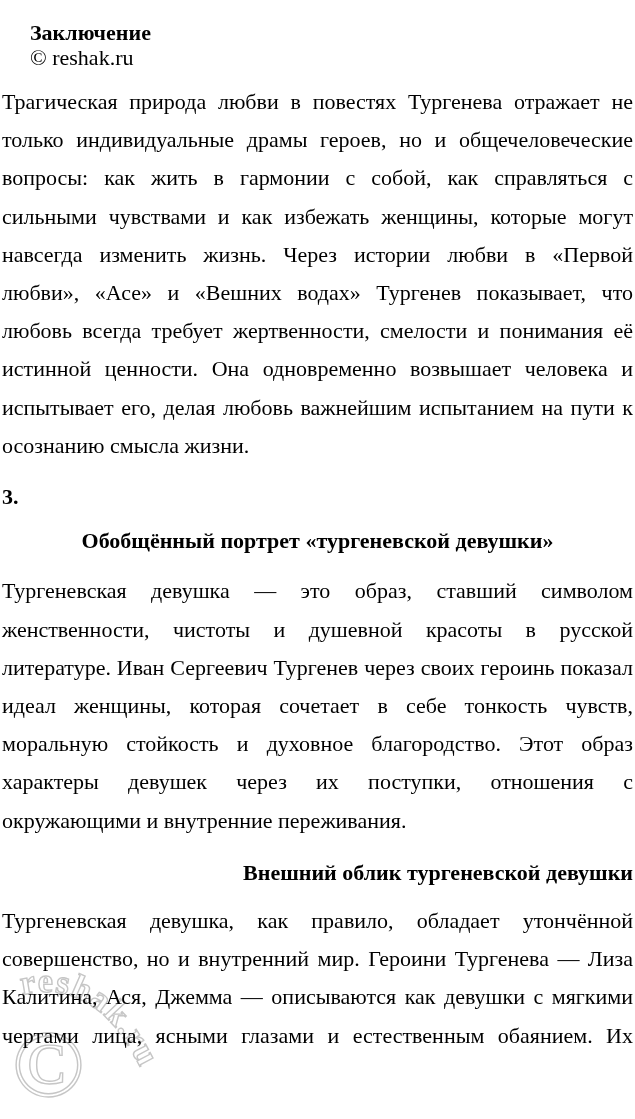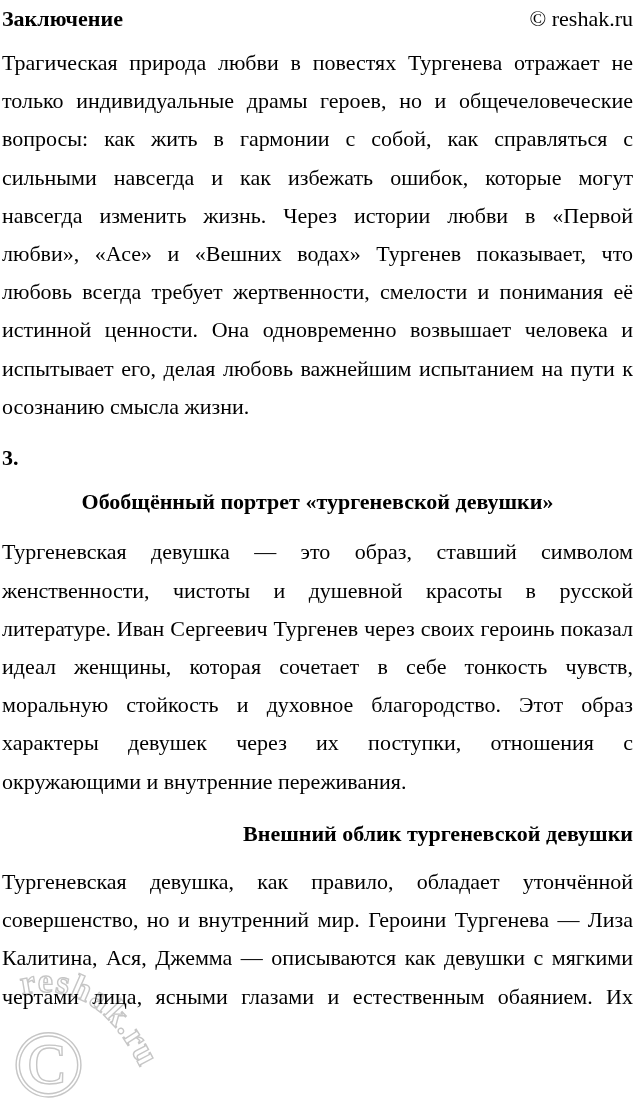--- a/index.html
+++ b/index.html
@@ -27,25 +27,25 @@
   .page {
     position: relative;
     z-index: 1;
     width: 635px;
     height: 1119px;
     box-sizing: border-box;
     padding: 0 2px;
   }
   .header {
     display: flex;
-    justify-content: space-between;
     align-items: baseline;
-    padding-top: 6px;
+    padding-top: 20px;
     font-size: 22px;
     line-height: 25px;
+    flex-direction: column;
   }
   .header .title { font-weight: bold; }
   .header .copyright { font-weight: normal; margin-left: 28px; }
   .para {
     margin: 0;
     font-size: 22px;
   }
   .para .line {
     line-height: 38.2px;
     text-align: justify;
@@ -97,21 +97,21 @@
 
   <div class="header">
     <span class="title">Заключение</span>
     <span class="copyright">© reshak.ru</span>
   </div>
 
   <div class="para para-conclusion">
       <div class="line">Трагическая природа любви в повестях Тургенева отражает не</div>
       <div class="line">только индивидуальные драмы героев, но и общечеловеческие</div>
       <div class="line">вопросы: как жить в гармонии с собой, как справляться с</div>
-      <div class="line">сильными навсегда и как избежать ошибок, которые могут</div>
+      <div class="line">сильными чувствами и как избежать женщины, которые могут</div>
       <div class="line">навсегда изменить жизнь. Через истории любви в «Первой</div>
       <div class="line">любви», «Асе» и «Вешних водах» Тургенев показывает, что</div>
       <div class="line">любовь всегда требует жертвенности, смелости и понимания её</div>
       <div class="line">истинной ценности. Она одновременно возвышает человека и</div>
       <div class="line">испытывает его, делая любовь важнейшим испытанием на пути к</div>
       <div class="line last">осознанию смысла жизни.</div>
     </div>
 
   <p class="section-number">3.</p>
 

